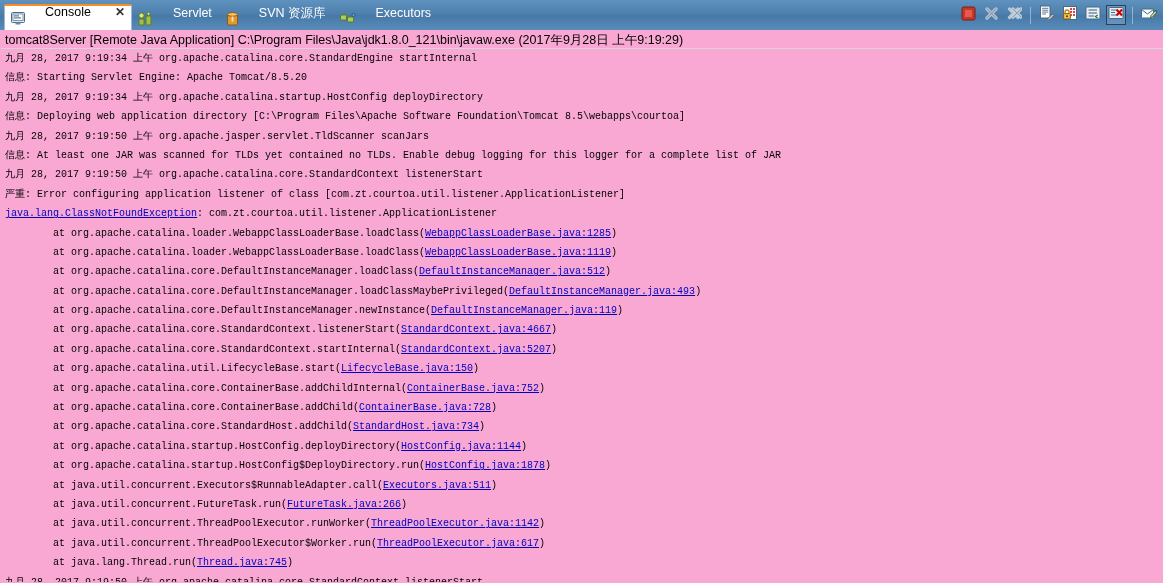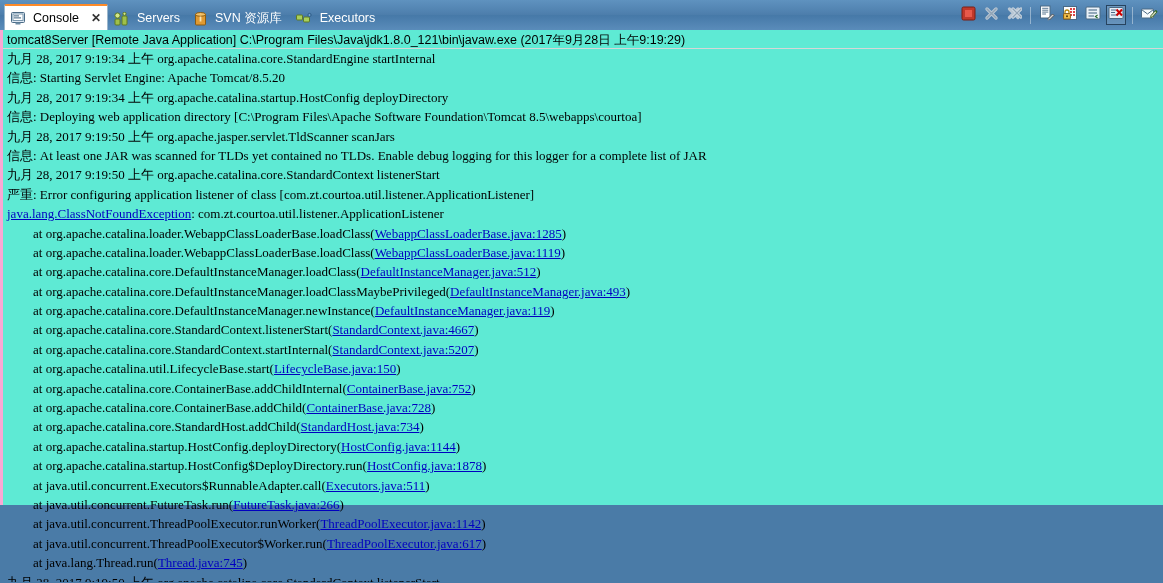--- a/index.html
+++ b/index.html
@@ -29,27 +29,26 @@
     background: linear-gradient(to bottom, #5f92bf 0%, #4d7eac 48%, #4679a8 52%, #5a8cba 100%);
     display: flex;
     align-items: flex-end;
     padding-left: 4px;
     box-sizing: border-box;
     overflow: hidden;
   }
 
   .tab {
     display: flex;
-    align-items: center;
     height: 23px;
     padding: 0 8px 0 6px;
     font-size: 12.5px;
     color: #ffffff;
     white-space: nowrap;
-    gap: 8px;
+    gap: 20px;
     position: relative;
   }
   .tab.active {
     background: #ffffff;
     color: #000000;
     height: 24px;
     border-top: 2px solid #ff8b28;
     border-left: 1px solid #9cb7cc;
     border-right: 1px solid #9cb7cc;
     border-radius: 2px 2px 0 0;
@@ -95,39 +94,39 @@
     background: rgba(255,255,255,0.40);
     margin: 0 3px;
   }
 
   
   .console-wrap {
     position: absolute;
     left: 0;
     top: 30px;
     width: 1163px;
-    height: 475px;
-    background: #5eead4;
-    border-left: 3px solid #f9a8d4;
+    height: 553px;
+    background: #f9a8d4;
+    border-left: 1px solid #f9a8d4;
     box-sizing: border-box;
   }
   .console-header {
     font-family: "Liberation Sans", sans-serif;
     font-size: 12.5px;
     color: #000000;
     padding: 2px 0 2px 4px;
     white-space: nowrap;
     border-bottom: 1px solid #d6d6d6;
     height: 19px;
     box-sizing: border-box;
     overflow: hidden;
   }
   .console-body {
-    font-family: Liberation Serif, serif;
-    font-size: 13px;
+    font-family: Liberation Mono, monospace;
+    font-size: 10px;
     line-height: 19.4px;
     color: #000000;
     padding-left: 4px;
     white-space: pre;
     overflow: hidden;
     height: 533px;
     box-sizing: border-box;
   }
   .line { white-space: pre; height: 19.4px; }
   .lnk {
@@ -158,21 +157,21 @@
 
     <div class="tab">
       <span class="tab-icon">
         <svg width="15" height="14" viewBox="0 0 15 14">
           <rect x="1" y="7" width="5" height="6" rx="1" fill="#9fc04a" stroke="#5e7a22"></rect>
           <rect x="8" y="4" width="5" height="9" rx="1" fill="#9fc04a" stroke="#5e7a22"></rect>
           <circle cx="3.5" cy="3.5" r="2.6" fill="#d4e88a" stroke="#5e7a22"></circle>
           <circle cx="10.5" cy="1.8" r="1.6" fill="#d4e88a" stroke="#5e7a22"></circle>
         </svg>
       </span>
-      <span class="tab-label">Servers</span>
+      <span class="tab-label">Servlet</span>
     </div>
 
     <div class="tab">
       <span class="tab-icon">
         <svg width="13" height="14" viewBox="0 0 13 14">
           <rect x="1.5" y="2" width="10" height="11" rx="1" fill="#e09a32" stroke="#8a5a10"></rect>
           <ellipse cx="6.5" cy="2.4" rx="5" ry="1.9" fill="#f4c268" stroke="#8a5a10"></ellipse>
           <rect x="5.6" y="4.5" width="1.8" height="5" fill="#f8e2b0"></rect>
         </svg>
       </span>

